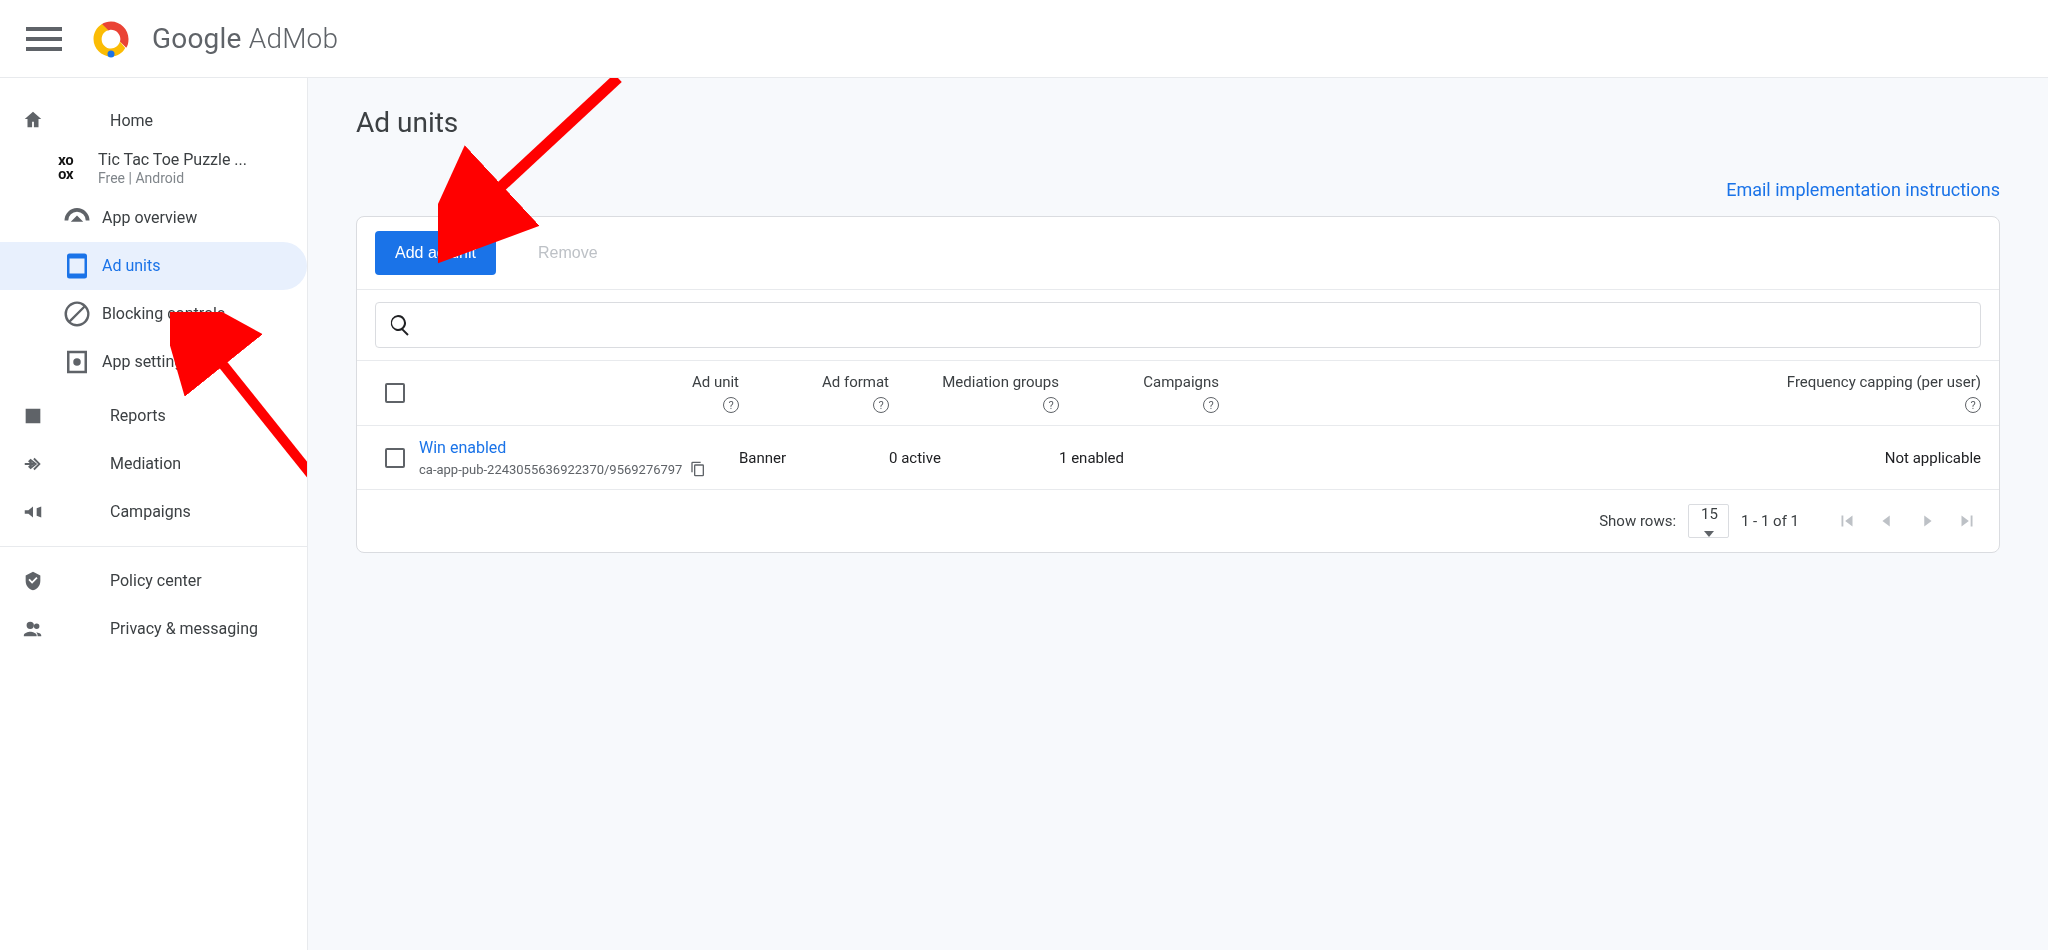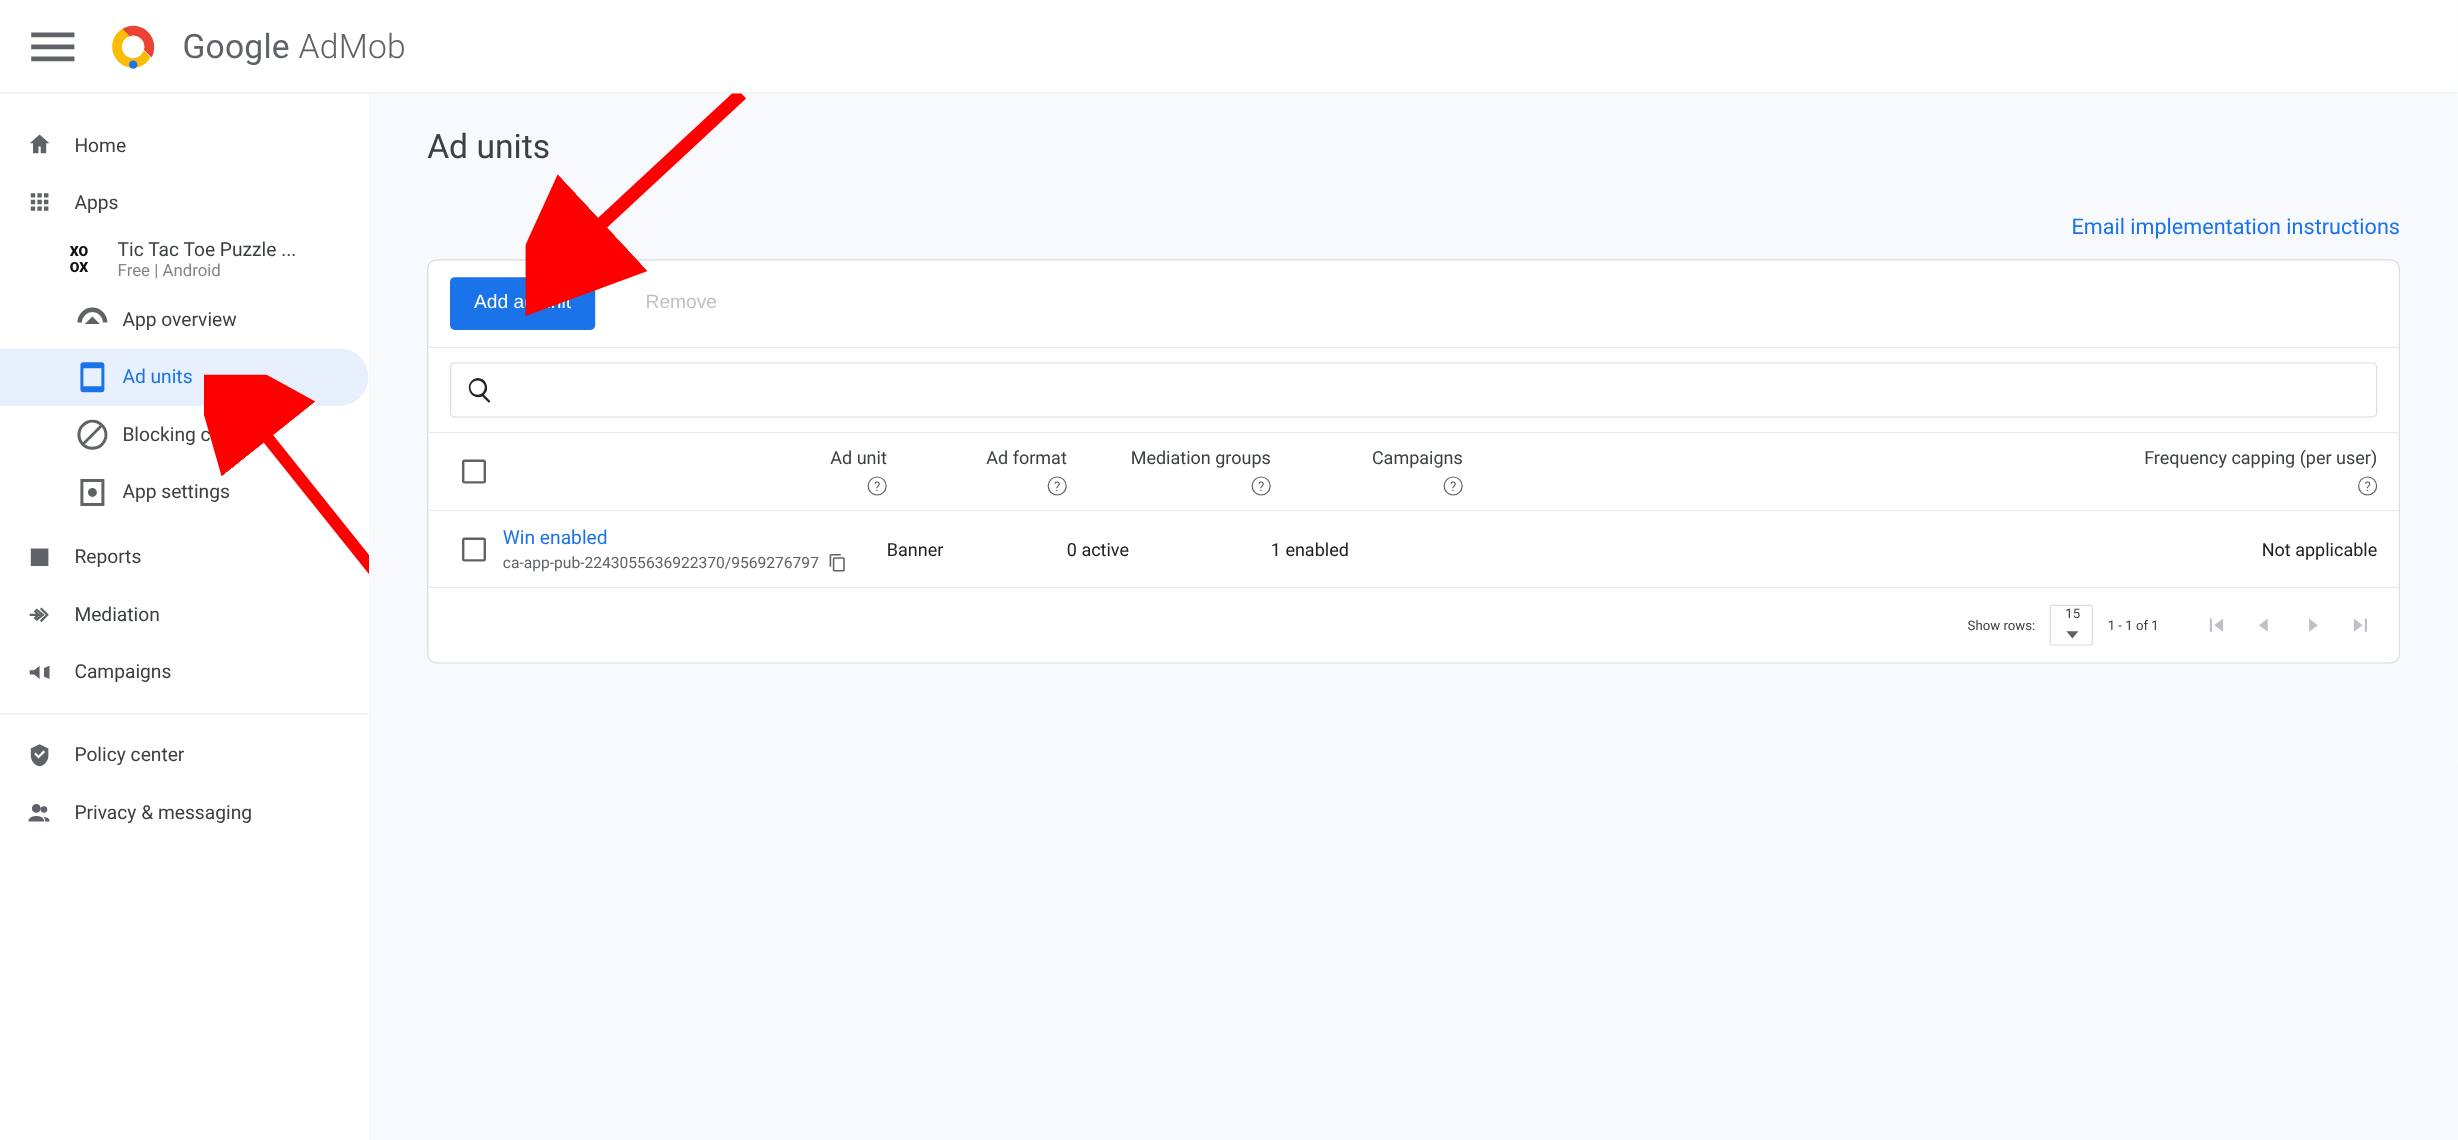--- a/index.html
+++ b/index.html
@@ -66,20 +66,21 @@
   
   .nav-item {
     display: flex;
     align-items: center;
     height: 48px;
     padding-left: 22px;
     cursor: pointer;
     color: #3c4043;
     border-radius: 0 24px 24px 0;
     font-size: 16px;
+    gap: 48px;
   }
   .nav-item .icon-slot {
     width: 40px;
     display: flex; align-items: center; justify-content: flex-start;
     fill: #5f6368;
   }
   .nav-item .icon-slot svg { width: 22px; height: 22px; }
   .nav-sub-item {
     display: flex;
     align-items: center;
@@ -231,21 +232,21 @@
 
   .table-row .cell.right { text-align: right; }
 
   .pager {
     display: flex;
     align-items: center;
     justify-content: flex-end;
     padding: 14px 18px;
     gap: 12px;
     border-top: 1px solid #e8eaed;
-    font-size: 11px;
+    font-size: 15px;
     color: #3c4043;
   }
   .rows-select {
     border: 1px solid #dadce0;
     height: 34px;
     padding: 0 10px 0 12px;
     border-radius: 2px;
     display: inline-flex; align-items: center; gap: 8px;
     cursor: pointer;
     flex-direction: column;
@@ -290,28 +291,20 @@
 
     <div class="nav-item">
       <span class="icon-slot">
         <svg viewBox="0 0 24 24">
             <path d="M12 3l9 8h-3v9h-5v-6h-2v6H6v-9H3l9-8z"></path>
           </svg>
       </span>
       <span>Home</span>
     </div>
 
-    <div class="nav-item">
-      <span class="icon-slot">
-        <svg viewBox="0 0 24 24">
-            <path d="M4 4h4v4H4V4zm6 0h4v4h-4V4zm6 0h4v4h-4V4zM4 10h4v4H4v-4zm6 0h4v4h-4v-4zm6 0h4v4h-4v-4zM4 16h4v4H4v-4zm6 0h4v4h-4v-4zm6 0h4v4h-4v-4z"></path>
-          </svg>
-      </span>
-      <span>Apps</span>
-    </div>
 
     <div class="app-entry">
       <div class="app-icon-box">
         <svg viewBox="0 0 24 24">
           <text x="1" y="10" font-size="10" font-weight="900" fill="#111">XO</text>
           <text x="1" y="22" font-size="10" font-weight="900" fill="#111">OX</text>
         </svg>
       </div>
       <div class="app-meta">
         <span class="app-title">Tic Tac Toe Puzzle ...</span>

